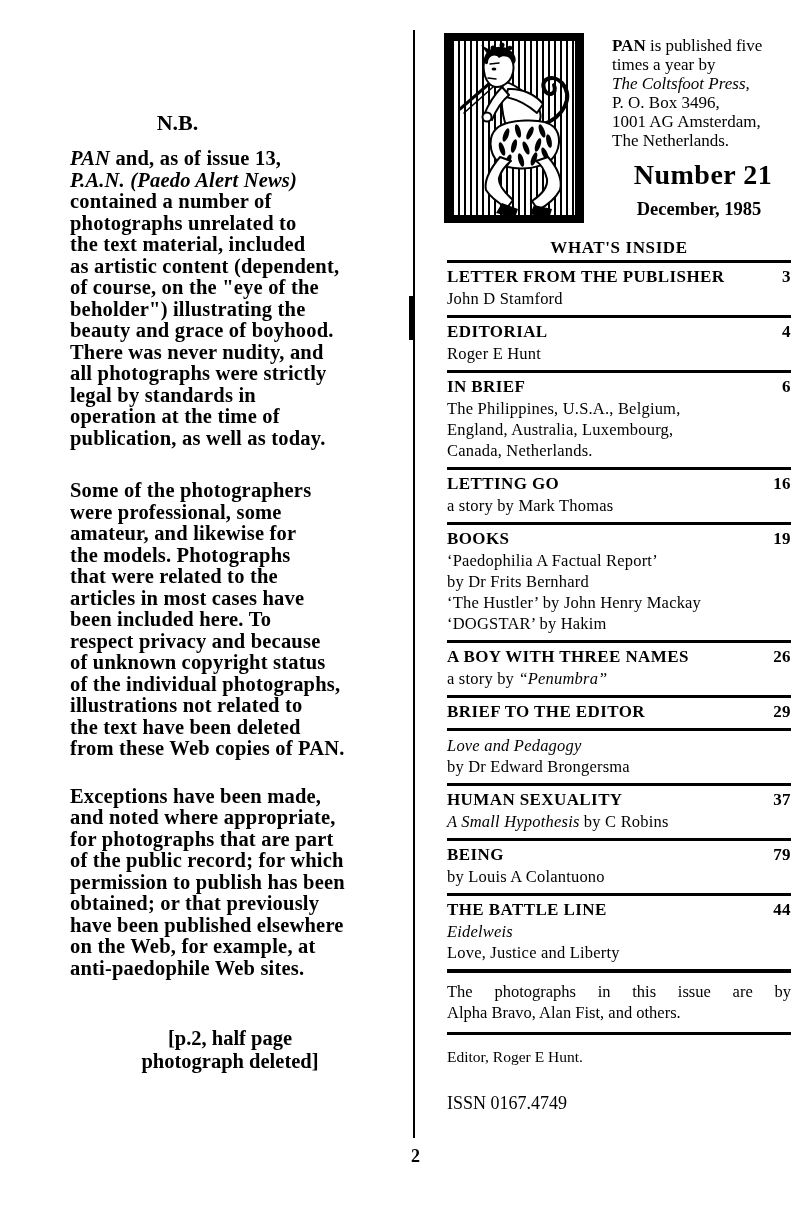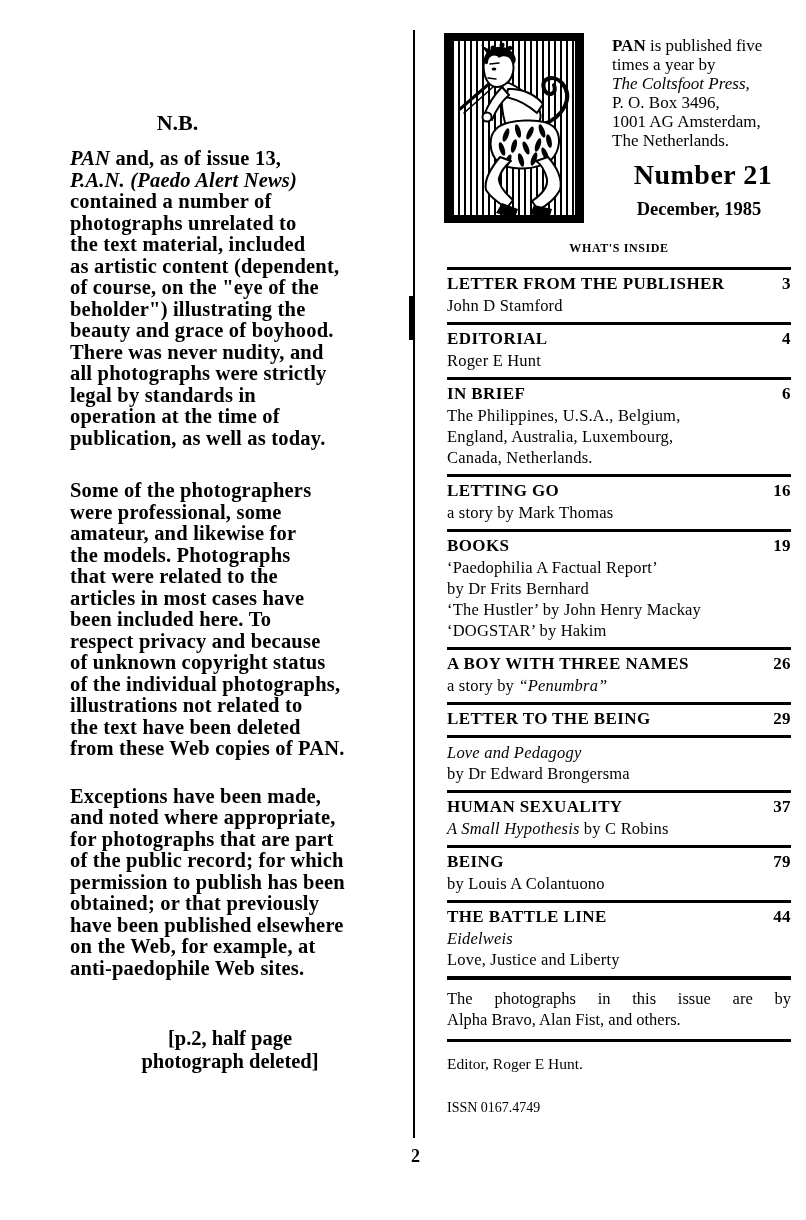--- a/index.html
+++ b/index.html
@@ -24,34 +24,34 @@
   
   .faun{position:absolute;left:444px;top:33px;width:140px;height:190px;}
   .pub-block{position:absolute;left:612px;top:36px;width:192px;
     font-size:17px;line-height:19px;white-space:pre-line;}
   .issue-no{position:absolute;left:600px;top:159px;width:206px;text-align:center;
     font-size:28px;font-weight:bold;letter-spacing:.5px;}
   .issue-date{position:absolute;left:596px;top:199px;width:206px;text-align:center;
     font-size:18.5px;font-weight:bold;}
   
   .toc{position:absolute;left:447px;top:238px;width:344px;}
-  .toc-heading{text-align:center;font-weight:bold;font-size:12px;letter-spacing:.6px;
-    line-height:20px;margin-bottom:9px;}
+  .toc-heading{text-align:center;font-weight:bold;font-size:17px;letter-spacing:.6px;
+    line-height:20px;margin-bottom:2px;}
   .toc-rule{height:3px;background:#000;margin-bottom:4px;}
   .toc-rule-thick{height:4px;background:#000;margin-bottom:8px;}
   .toc-entry{padding-bottom:6px;}
   .toc-title-row{display:flex;justify-content:space-between;align-items:baseline;
     font-weight:bold;font-size:17px;line-height:20px;letter-spacing:.4px;}
   .toc-page{font-size:17px;}
   .toc-sub{font-size:16.5px;line-height:21px;white-space:pre-line;margin-top:1px;letter-spacing:.2px;}
   .note-line1{font-size:16.5px;line-height:21px;text-align:justify;text-align-last:justify;}
   .note-line2{font-size:16.5px;line-height:21px;}
   .after-note-rule{height:3px;background:#000;margin-top:9px;margin-bottom:13px;}
   .editor-note{font-size:15.5px;line-height:18px;}
-  .issn{font-size:14px;margin-top:27px;}
+  .issn{font-size:18px;margin-top:27px;}
   
   .page-number{position:absolute;left:411px;top:1146px;font-size:18px;font-weight:bold;}
 </style>
 </head>
 <body>
 
 <div class="left-col">
   <div class="nb-heading">N.B.</div>
   <div class="para p1"><span style="font-style: italic;">PAN</span><span> and, as of issue 13,
 </span><span style="font-style: italic;">P.A.N. (Paedo Alert News)</span><span>
@@ -212,21 +212,21 @@
     <div class="toc-title-row">
       <span>A BOY WITH THREE NAMES</span>
       <span class="toc-page">26</span>
     </div>
     <div class="toc-sub"><span>a story by </span><span style="font-style: italic;">“Penumbra”</span></div>
   </div>
 
   <div class="toc-rule"></div>
   <div class="toc-entry">
     <div class="toc-title-row">
-      <span>LETTER TO THE BEING</span>
+      <span>BRIEF TO THE EDITOR</span>
       <span class="toc-page">29</span>
     </div>
   </div>
 
   <div class="toc-rule"></div>
   <div class="toc-entry">
     <div class="toc-sub"><span style="font-style: italic;">Love and Pedagogy</span><span>
 by Dr Edward Brongersma</span></div>
   </div>
 

